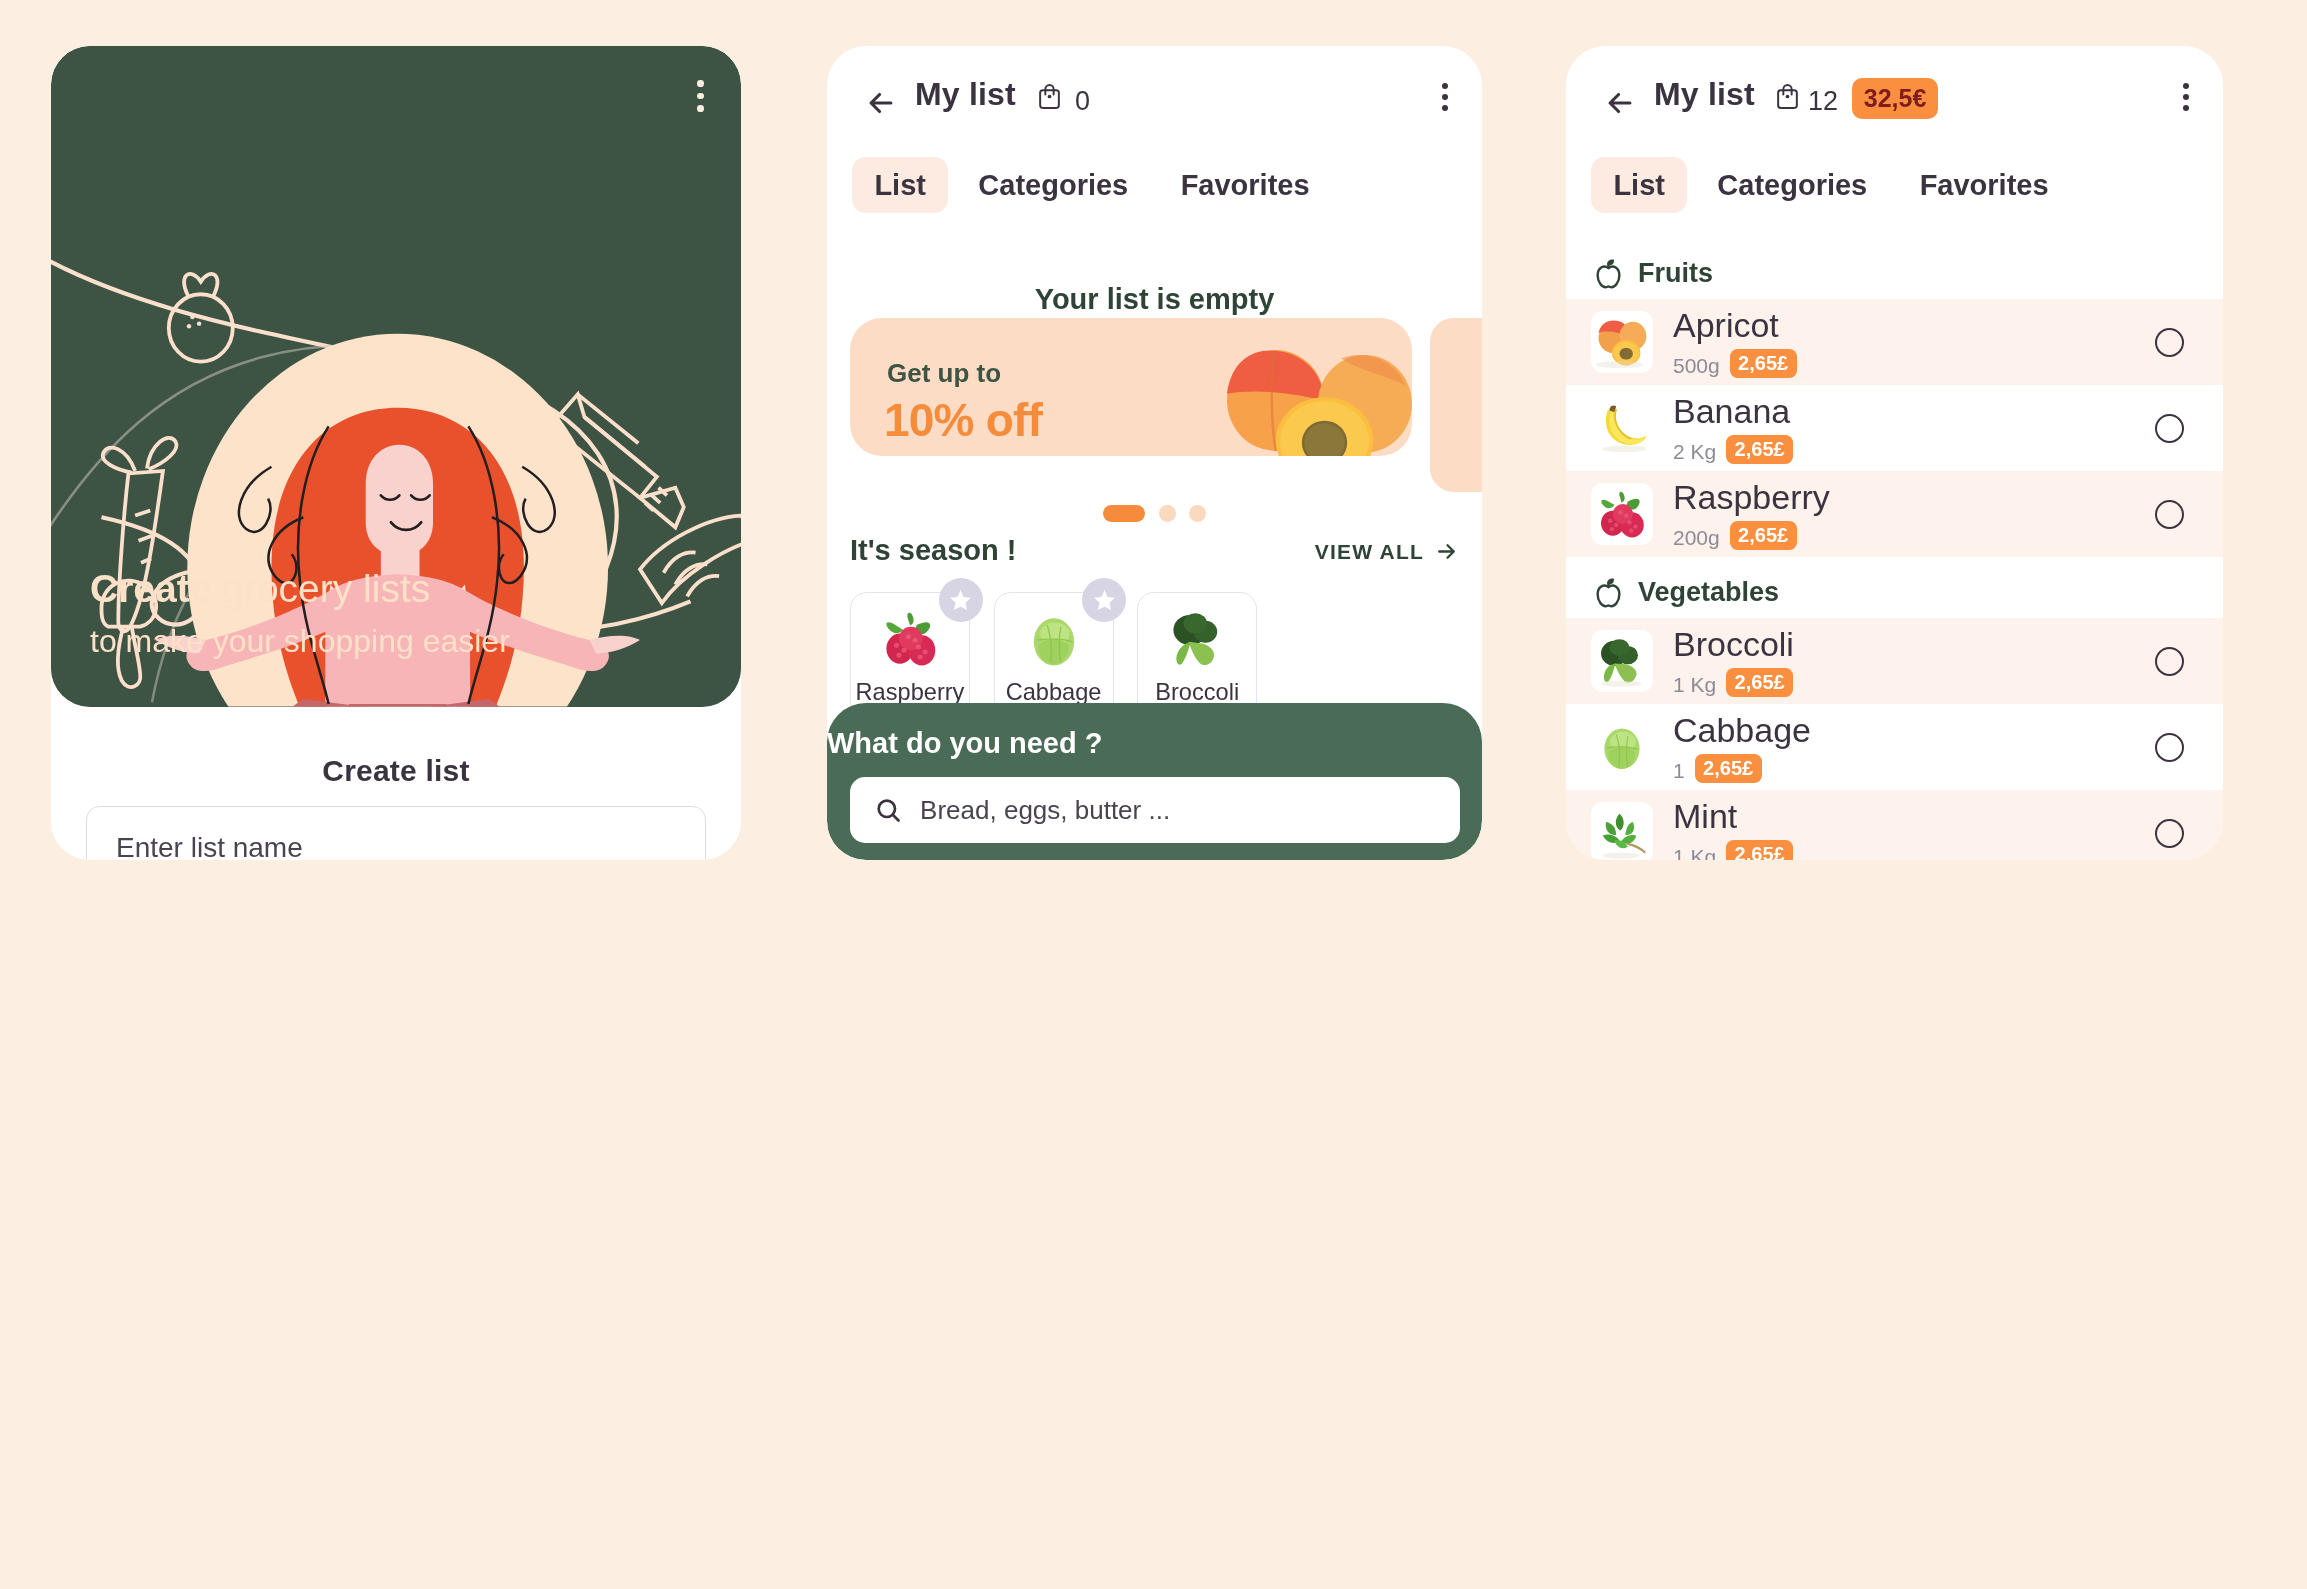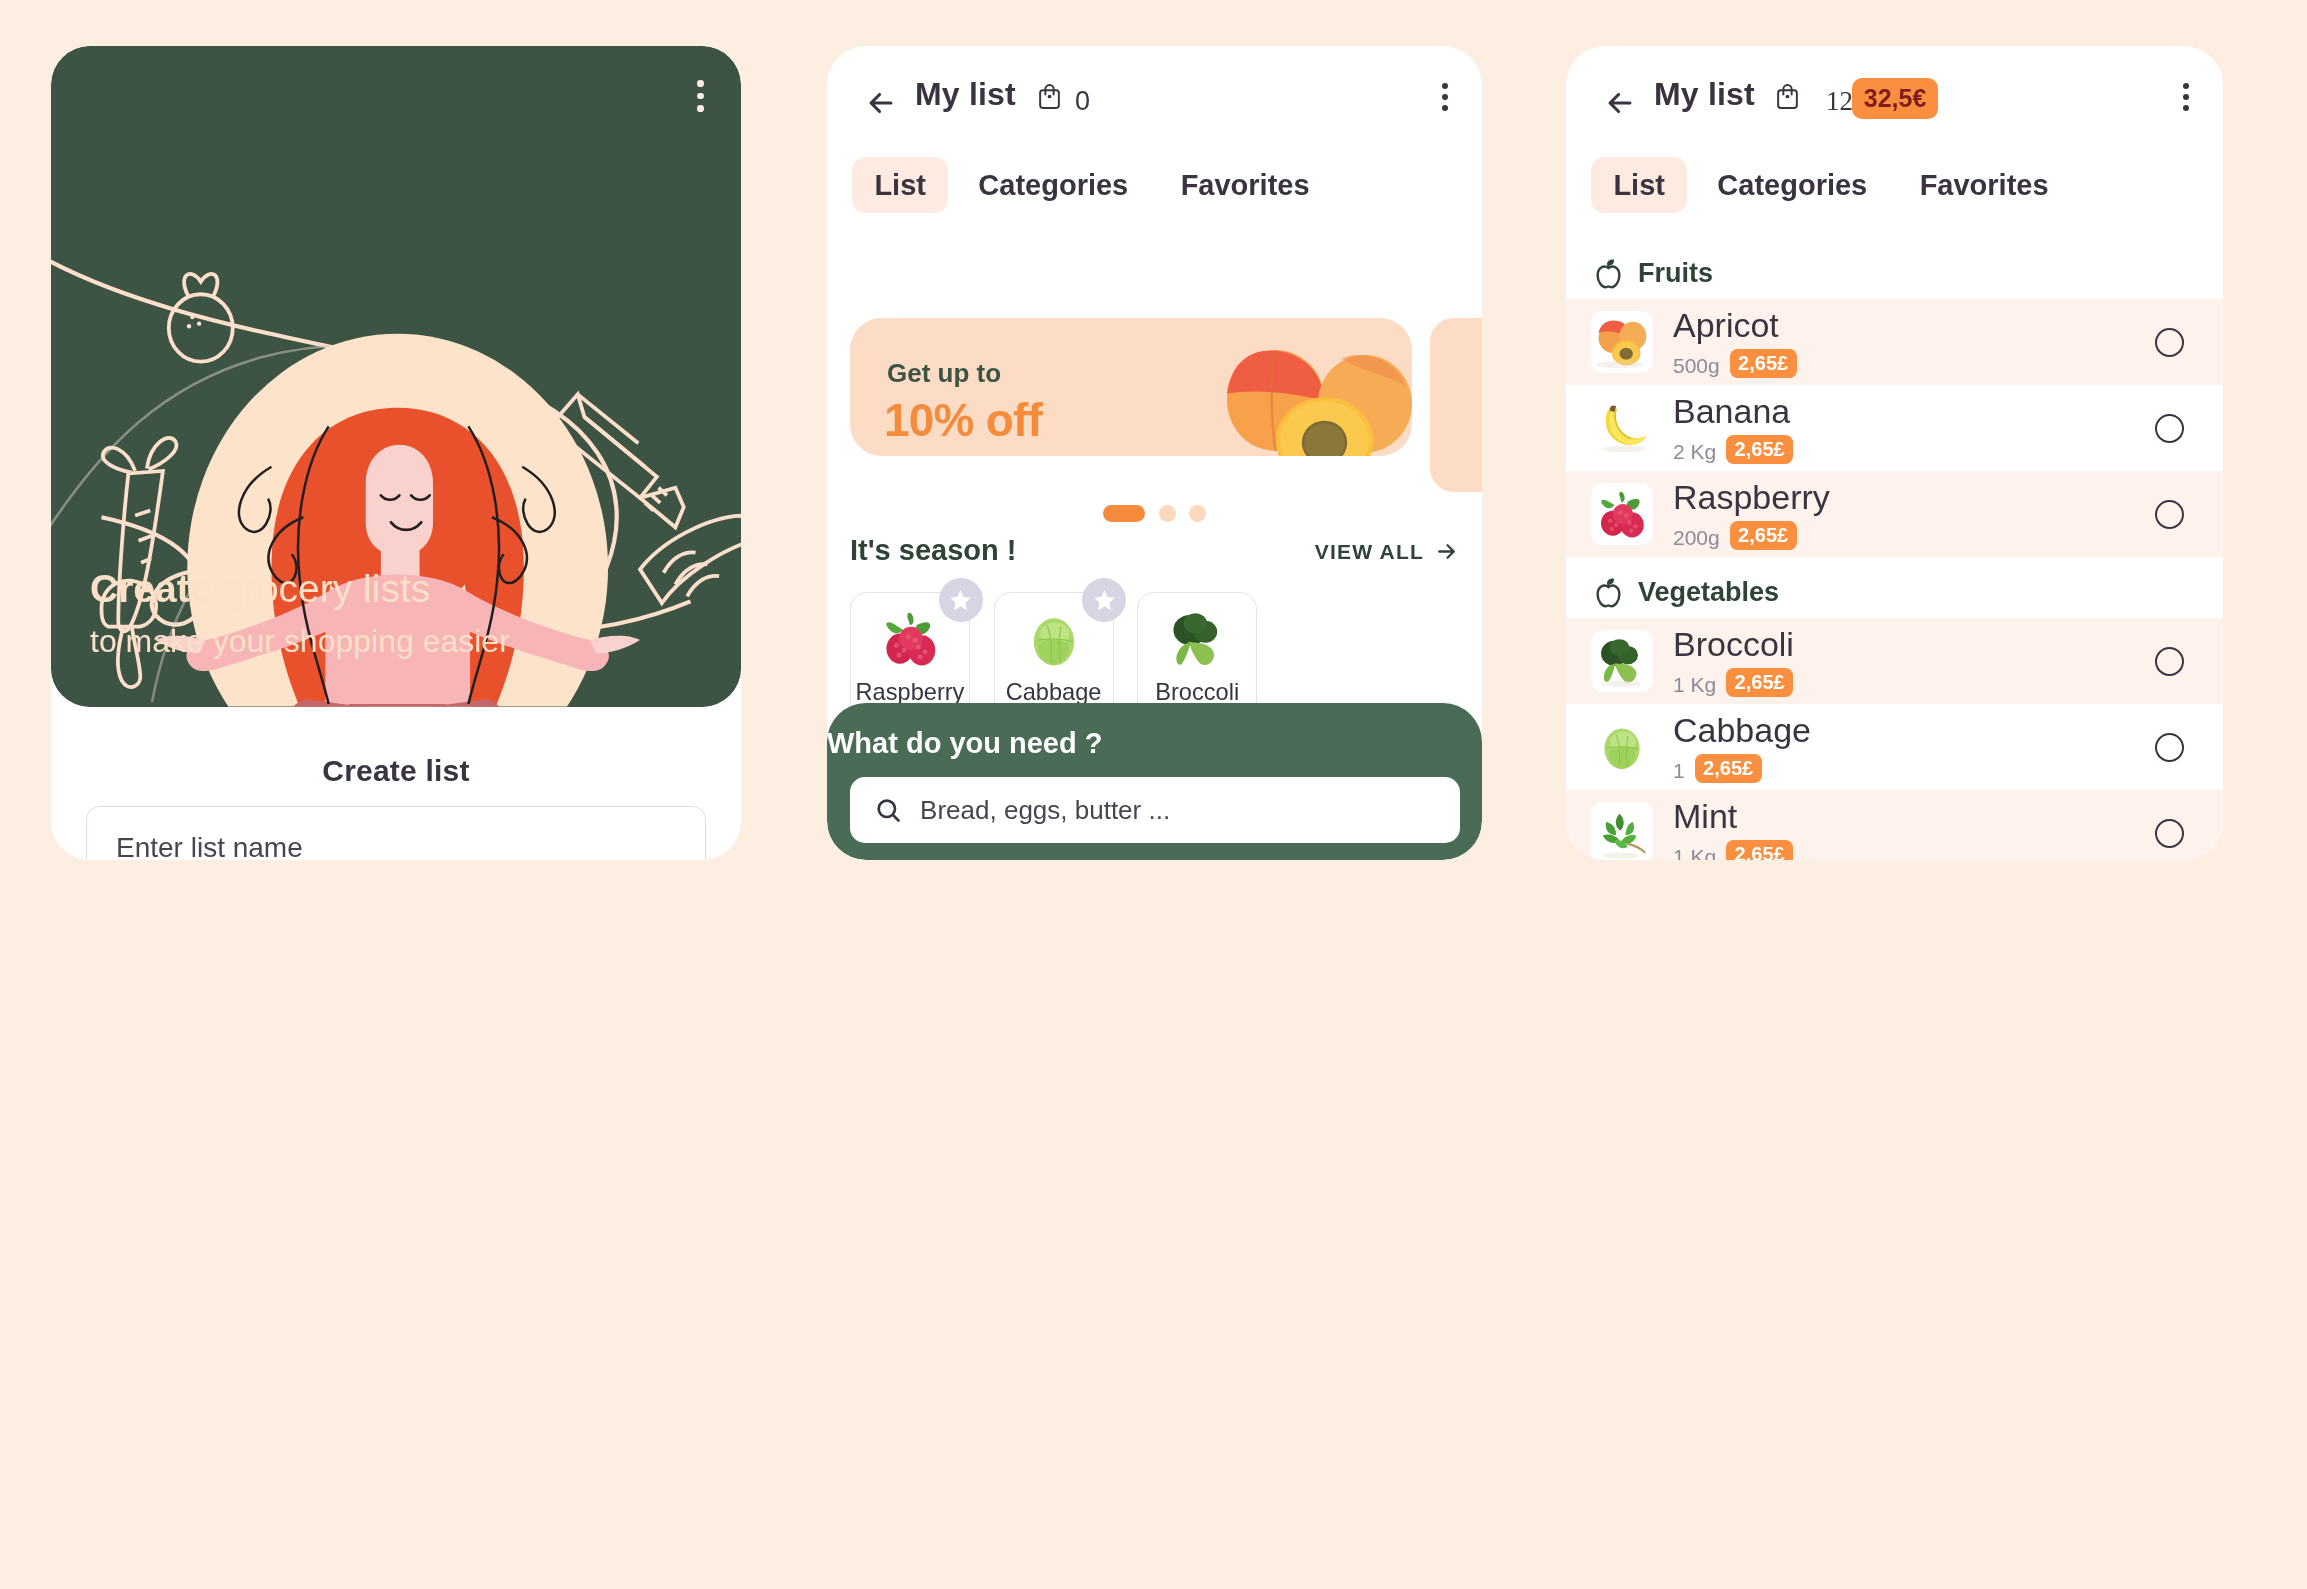--- a/index.html
+++ b/index.html
@@ -250,20 +250,21 @@
           <i></i>
         </div>
   </div>
 
   <div class="tabs tabs-p2">
     <div class="tab active">List</div>
     <div class="tab">Categories</div>
     <div class="tab">Favorites</div>
   </div>
 
+  <div class="empty-title">Your list is empty</div>
   <div class="empty-sub">Explore categories or search manually</div>
 
   <div class="promo-wrap">
     <div class="promo2"></div>
     <div class="promo">
       <div class="promo-small">Get up to</div>
       <div class="promo-big">10% off</div>
       <svg class="promo-fruit" viewBox="0 0 270 185">
         <ellipse cx="102" cy="80" rx="58" ry="60" fill="#f7a24a"></ellipse>
         <path d="M44 72 C 50 28 80 16 110 22 C 146 30 160 58 158 80 C 120 70 74 66 44 72 Z" fill="#ef5e42"></path>
@@ -371,21 +372,21 @@
   <div class="topbar">
     <svg class="tb-back" viewBox="0 0 24 24" fill="none" stroke="#3b3340" stroke-width="2.2" stroke-linecap="round" stroke-linejoin="round">
       <path d="M19 12H5M11 18l-6-6 6-6"></path>
     </svg>
     <div class="tb-title">My list</div>
     <svg class="tb-bagicon" style="left:209px;" viewBox="0 0 24 26" fill="none" stroke="#3b3340" stroke-width="1.9" stroke-linejoin="round">
       <rect x="3" y="7" width="18" height="17" rx="2.5"></rect>
       <path d="M8 11V6a4 4 0 0 1 8 0v5" stroke-linecap="round"></path>
       <circle cx="12" cy="13" r="1.8" fill="#3b3340" stroke="none"></circle>
     </svg>
-    <div class="tb-count" style="left:260px;font-family:Liberation Serif, serif;">12</div>
+    <div class="tb-count" style="left:242px;">12</div>
     <div class="tb-price" style="left:286px;">32,5€</div>
     <div class="tb-kebab">
           <i></i>
           <i></i>
           <i></i>
         </div>
   </div>
 
   <div class="tabs tabs-p3">
     <div class="tab active">List</div>

